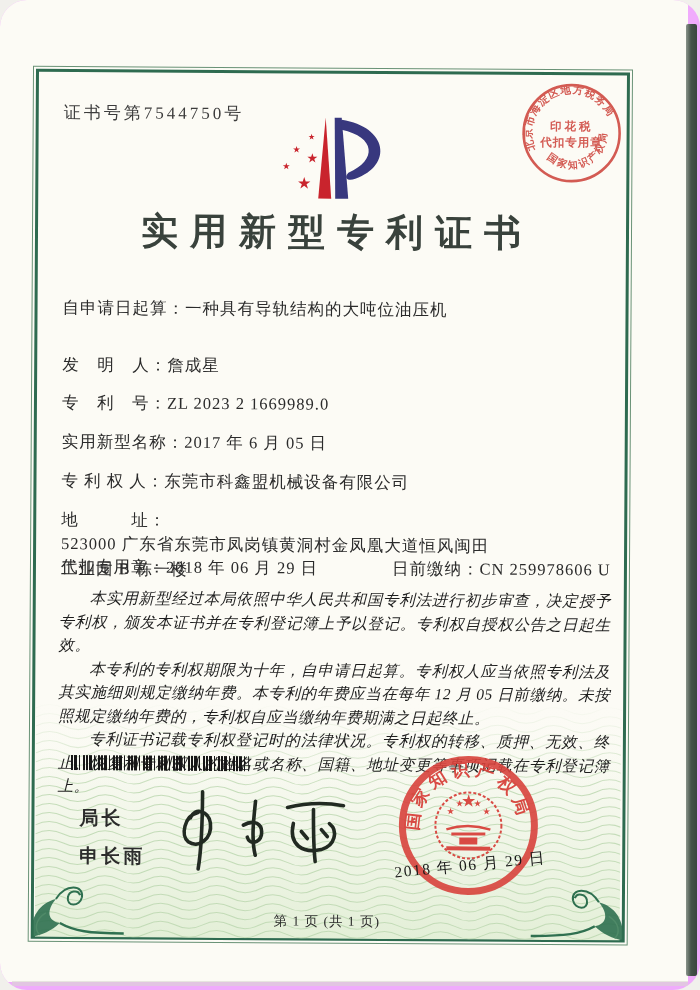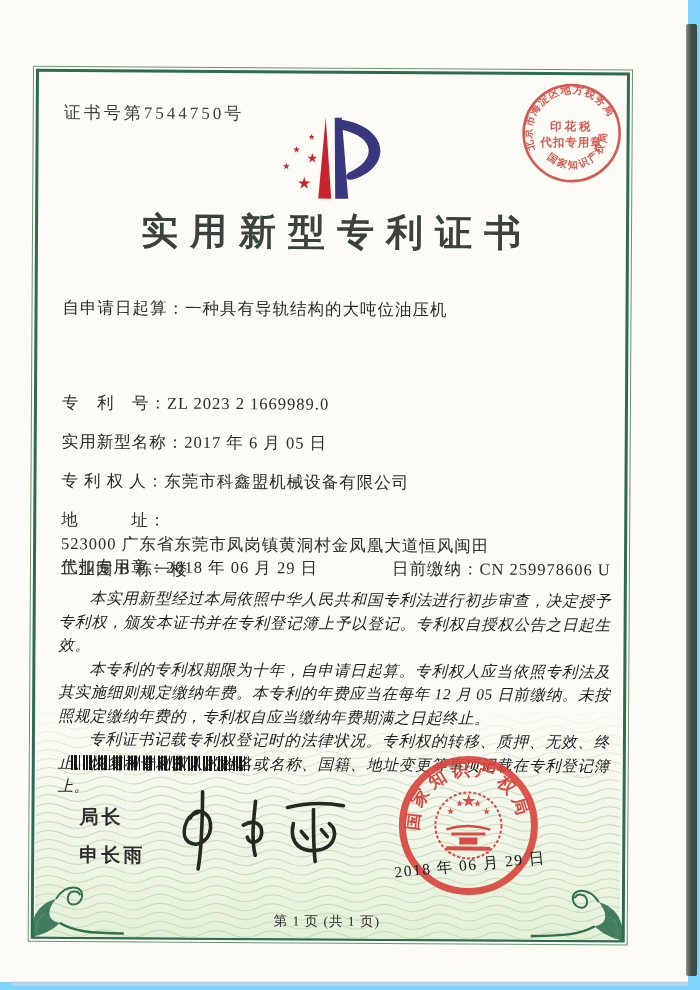--- a/index.html
+++ b/index.html
@@ -1,17 +1,17 @@
 <!DOCTYPE html>
 <html><head>
 <meta charset="utf-8">
 <style>
   html,body { margin:0; padding:0; }
   body { width:700px; height:990px; background:#f1f0ec; font-family:"Liberation Serif", serif; }
-  .page { position:relative; width:700px; height:990px; background:#7dd3fc; overflow:hidden; }
+  .page { position:relative; width:700px; height:990px; background:#f0abfc; overflow:hidden;border-radius:27px; }
   .paper { position:absolute; left:0; top:0; width:688px; height:982px; background:#fcfbf5; }
   .edge-right { position:absolute; left:686px; top:24px; width:11px; height:952px;
     background:linear-gradient(to right,#8a948b,#45534a 45%,#39463e); border-radius:2px; }
   .edge-bottom { position:absolute; left:12px; top:981px; width:676px; height:5px; background:#d8d7d1; opacity:.6; }
   .tilt { position:absolute; left:0; top:0; width:700px; height:990px; transform:rotate(0.35deg); transform-origin:60px 70px; }
 
   .frame-outer { position:absolute; left:33px; top:66px; width:598px; height:874px; border:1px solid #699276; }
   .frame-inner { position:absolute; left:2px; top:2px; right:2px; bottom:2px; border:3px solid #2e6b50; }
 
   .guilloche { position:absolute; left:40px; top:700px; width:585px; height:237px; }
@@ -45,21 +45,21 @@
   .f-gno    { top:556px; left:395px; }
 
   .body-text { position:absolute; left:62px; top:586px; width:552px; }
   .body-text p { margin:0; text-indent:2em; font-style:italic; font-size:15.5px; line-height:23.5px;
     color:#1e1e1e; text-align:justify; letter-spacing:.5px; }
 
   .barcode { position:absolute; left:75px; top:755px; width:178px; height:15px;
     background:repeating-linear-gradient(90deg,#161616 0 2px,transparent 2px 3px,#161616 3px 6px,
       transparent 6px 8px,#161616 8px 9px,transparent 9px 12px,#161616 12px 14px,transparent 14px 15px); }
 
-  .officer { position:absolute; left:84px; top:799px; font-family:Liberation Mono, monospace;
+  .officer { position:absolute; left:84px; top:799px; font-family:Liberation Serif, serif;
     font-size:19px; font-weight:600; color:#2c2c2c; letter-spacing:3px; line-height:38px; }
   .signature { position:absolute; left:172px; top:778px; width:200px; height:104px; }
 
   .seal { position:absolute; left:398px; top:748px; width:150px; height:150px; opacity:.95; }
   .seal-date { position:absolute; left:399px; top:851px; width:180px; font-size:15.5px; color:#181818;
     letter-spacing:1.5px; transform:rotate(-6deg); white-space:nowrap; }
 
   .footer { position:absolute; left:33px; top:911px; width:598px; text-align:center;
     font-size:13.5px; color:#2c2c2c; letter-spacing:1px; }
 </style>
@@ -165,20 +165,23 @@
       <polygon points="50,11 56,92 43,92" fill="#c9242d"></polygon>
       <polygon points="59,11 66,11 73,92 60,92" fill="#38387e"></polygon>
       <path d="M66,13 C112,20 118,58 80,72 C72,75 68,71 73,66 C102,53 100,30 66,23 Z" fill="#38387e"></path>
     </svg>
 
     <div class="title">实用新型专利证书</div>
 
     <div class="field f-name">
       <span class="lbl">自申请日起算：</span><span>一种具有导轨结构的大吨位油压机</span>
     </div>
+    <div class="field f-inv">
+      <span class="lbl">发　明　人：</span><span>詹成星</span>
+    </div>
     <div class="field f-patno">
       <span class="lbl">专　利　号：</span><span>ZL 2023 2 1669989.0</span>
     </div>
     <div class="field f-filing">
       <span class="lbl">实用新型名称：</span><span>2017 年 6 月 05 日</span>
     </div>
     <div class="field f-owner">
       <span class="lbl">专 利 权 人：</span><span>东莞市科鑫盟机械设备有限公司</span>
     </div>
     <div class="field f-addr">

